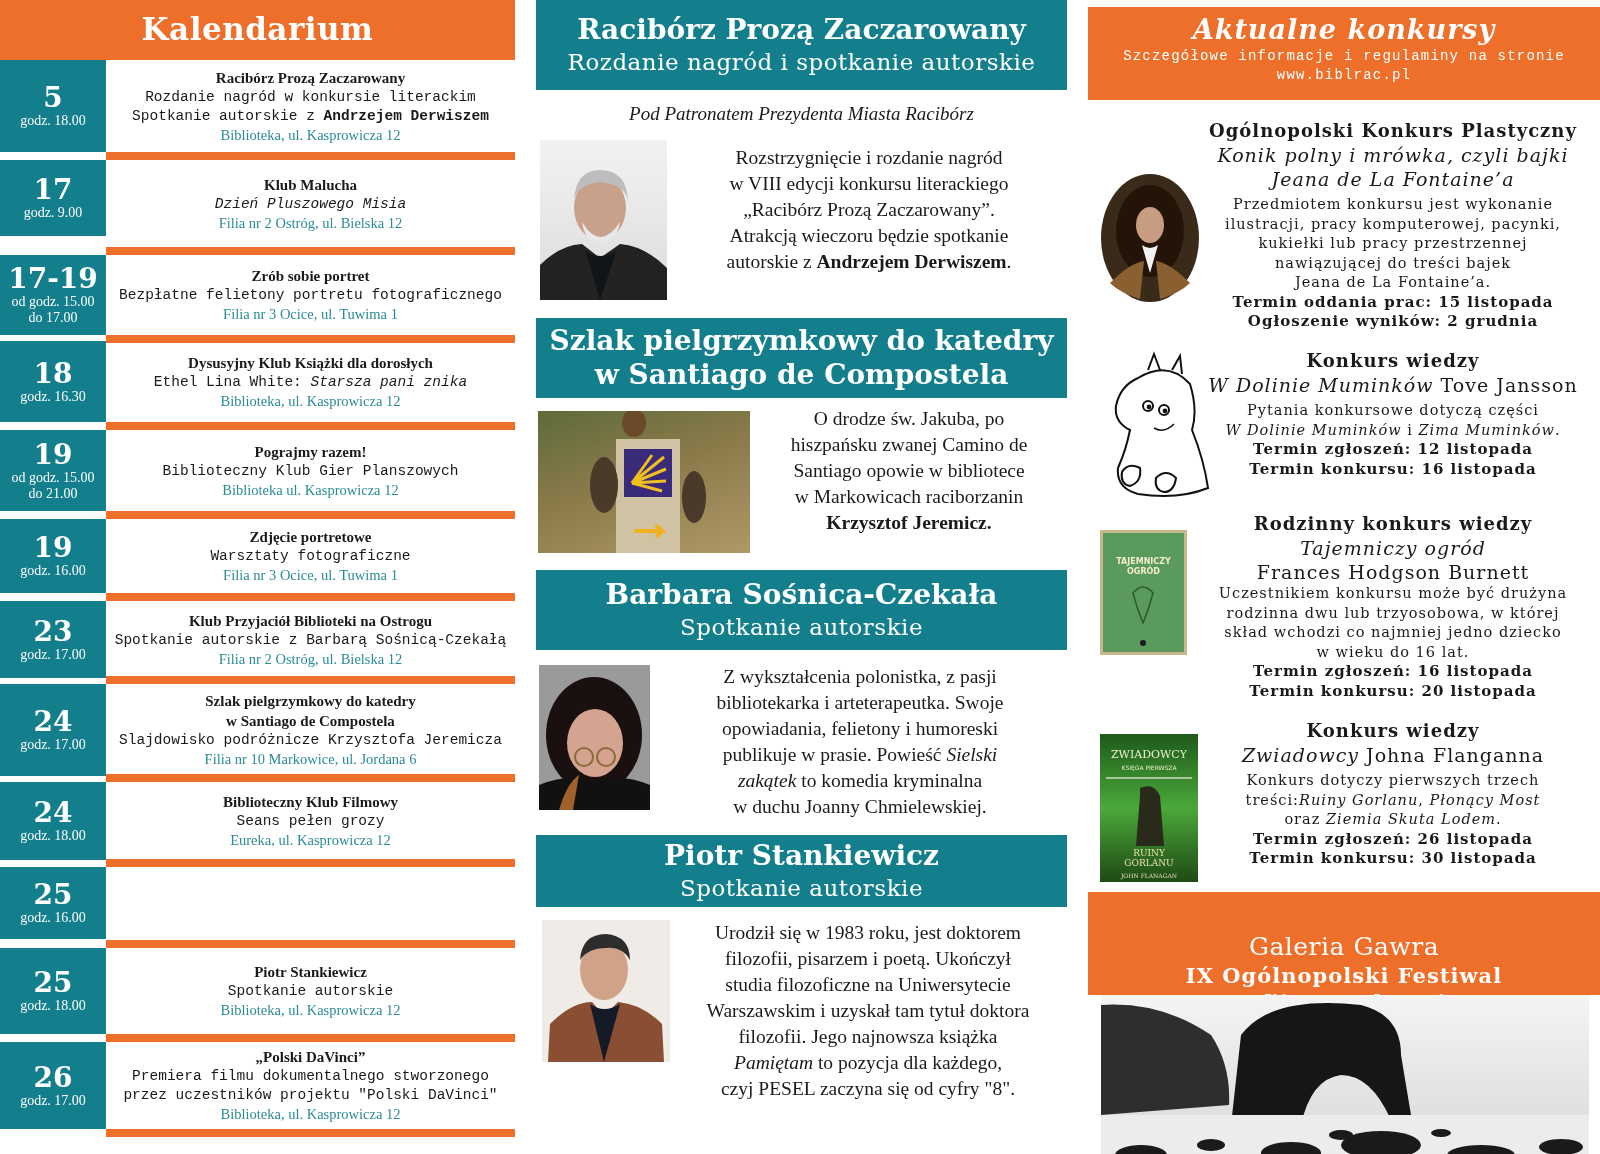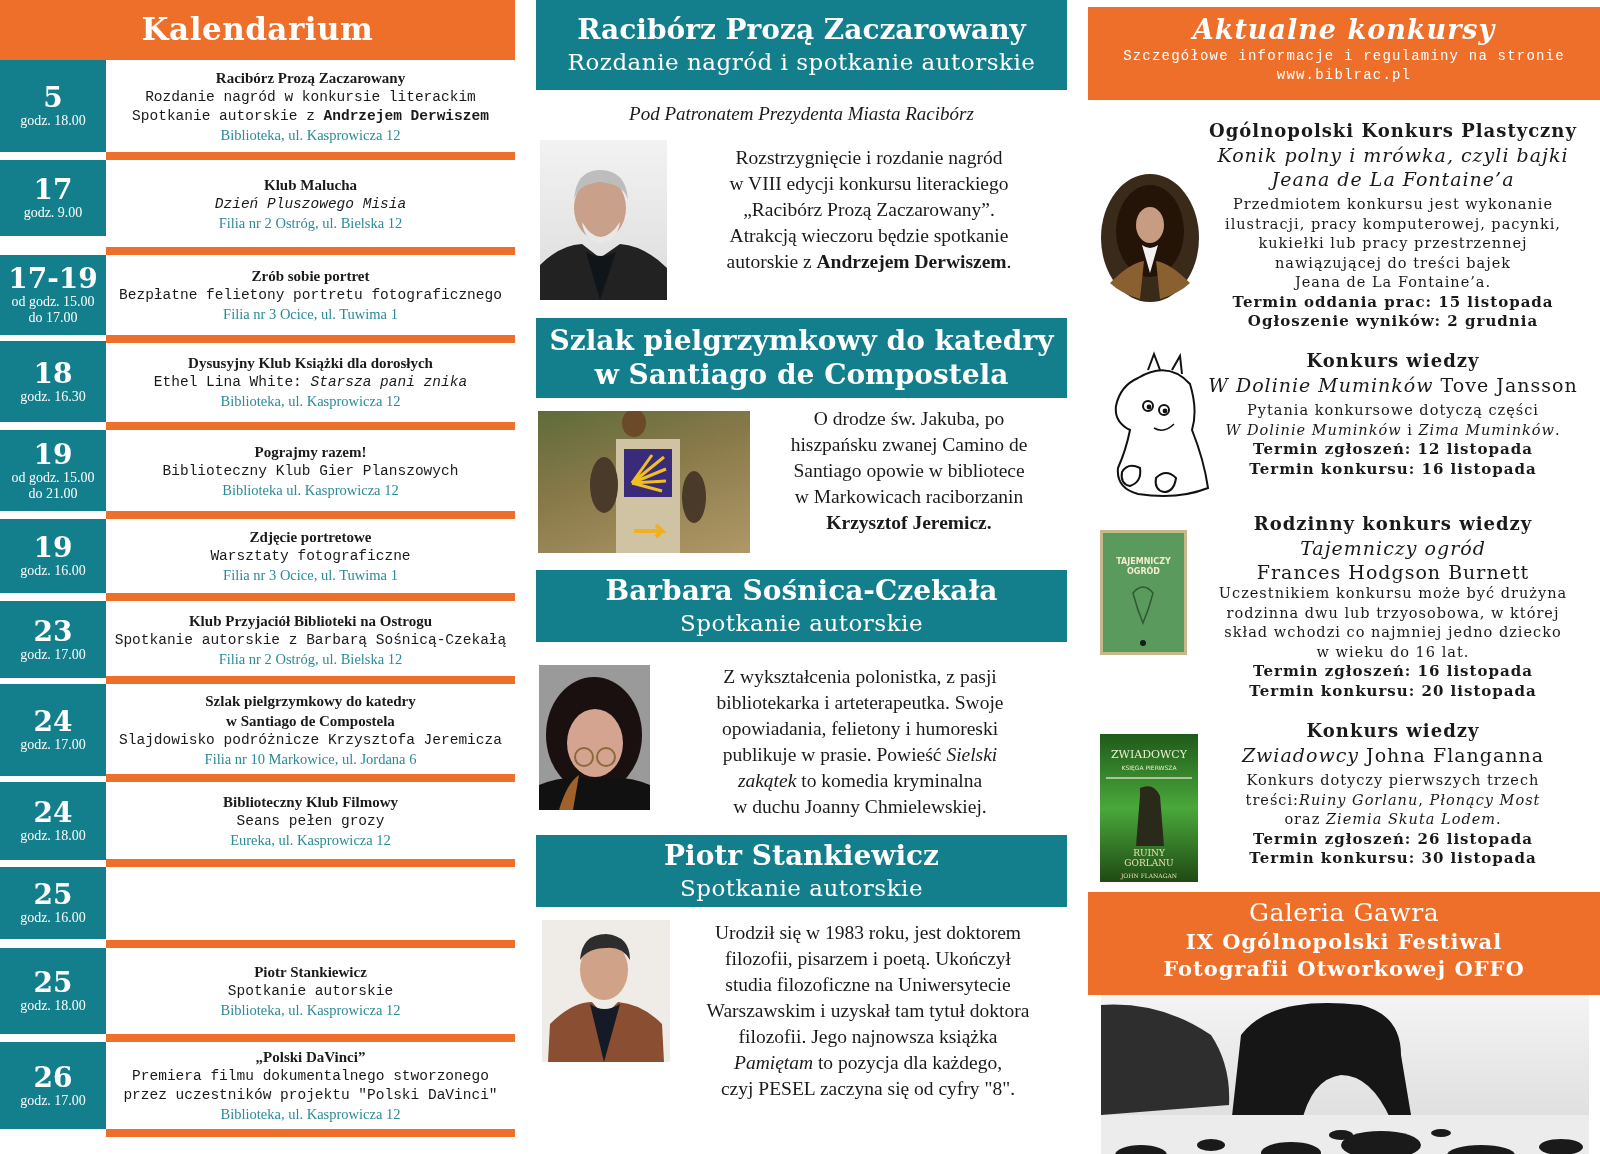--- a/index.html
+++ b/index.html
@@ -46,21 +46,21 @@
   .konk-header .kt { font-weight: bold; font-style: italic; font-size: 27px; line-height: 34px; letter-spacing: 1px; }
   .konk-header .ks { font-size: 14px; line-height: 19px; letter-spacing: 1.2px; font-family: Liberation Mono, monospace; }
   .contest { position: absolute; text-align: center; font-family: "DejaVu Serif", serif; }
   .contest .ct { font-weight: bold; font-size: 18px; line-height: 24px; letter-spacing: 1px; }
   .contest .cs { font-size: 19px; line-height: 24px; letter-spacing: 1px; }
   .contest .cs i, .contest .cd i { font-style: italic; }
   .contest .cd { font-size: 14.5px; line-height: 19.5px; letter-spacing: 1px; margin-top: 4px; }
   .contest .ck { font-weight: bold; font-size: 15px; line-height: 19.5px; letter-spacing: 1px; }
   .galeria { position: absolute; left: 0; top: 885px; width: 512px; height: 103px; background: var(--orange);
     color: #fff; text-align: center; padding-top: 6px; }
-  .galeria .g1 { font-size: 25px; line-height: 30px; letter-spacing: 0.5px; }
+  .galeria .g1 { font-size: 25px; line-height: 30px; letter-spacing: 0.5px; margin-top: 34px; }
   .galeria .g2 { font-weight: bold; font-size: 21px; line-height: 27px; letter-spacing: 1px; }
   .gal-photo { position: absolute; left: 13px; top: 988px; width: 488px; height: 166px; overflow: hidden; }
 </style>
 </head>
 <body>
 
 <section class="col1">
   <div class="cal-header">Kalendarium</div>
 
   <div class="cal-row" style="top:60px;height:92px">
@@ -267,21 +267,21 @@
     </svg>
   </div>
   <div class="desc" style="left:218px;top:406px;width:310px">
     <div>O drodze św. Jakuba, po</div>
     <div>hiszpańsku zwanej Camino de</div>
     <div>Santiago opowie w bibliotece</div>
     <div>w Markowicach raciborzanin</div>
     <div><b>Krzysztof Jeremicz.</b></div>
   </div>
 
-  <div class="banner" style="top:570px;height:72px">
+  <div class="banner" style="top:570px;height:80px">
     <div class="bt">Barbara Sośnica-Czekała</div>
     <div class="bs">Spotkanie autorskie</div>
   </div>
   <div class="photo" style="left:3px;top:665px;width:111px;height:145px;background:#8a8a8a">
     <svg width="111" height="145" viewBox="0 0 111 145">
       <rect width="111" height="145" fill="#9a9a9a"></rect>
       <ellipse cx="55" cy="70" rx="48" ry="58" fill="#1a1010"></ellipse>
       <ellipse cx="56" cy="78" rx="28" ry="34" fill="#d4a490"></ellipse>
       <circle cx="45" cy="92" r="9" fill="none" stroke="#8a6a3a" stroke-width="2"></circle>
       <circle cx="67" cy="92" r="9" fill="none" stroke="#8a6a3a" stroke-width="2"></circle>

